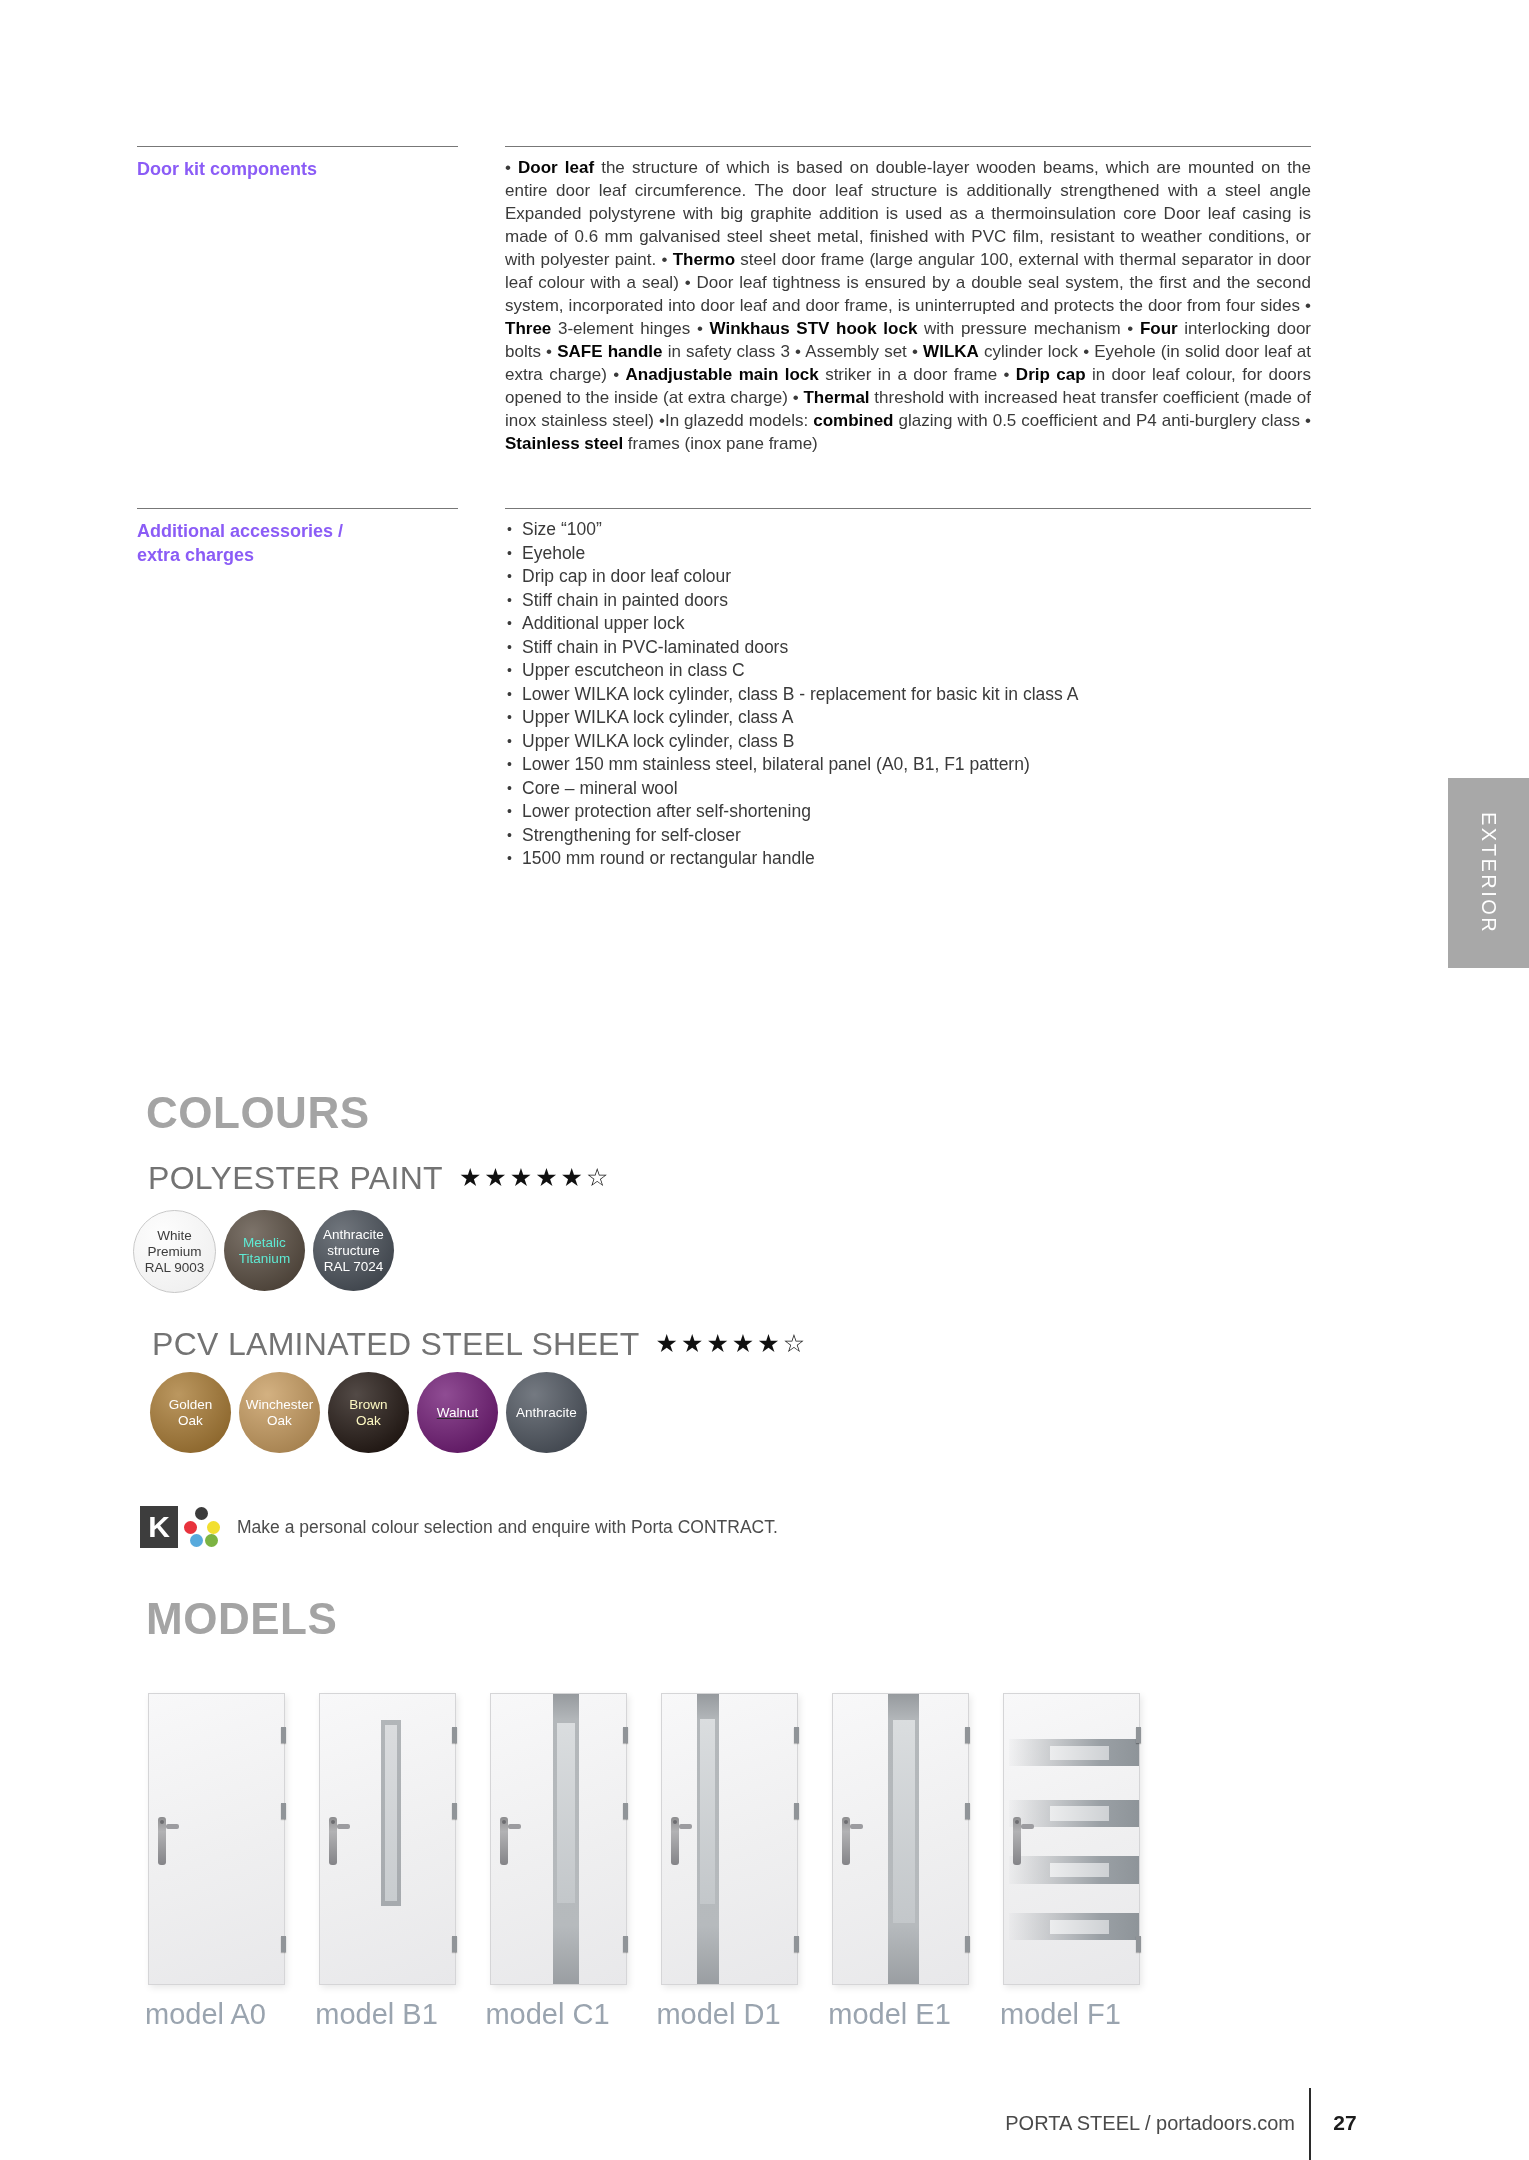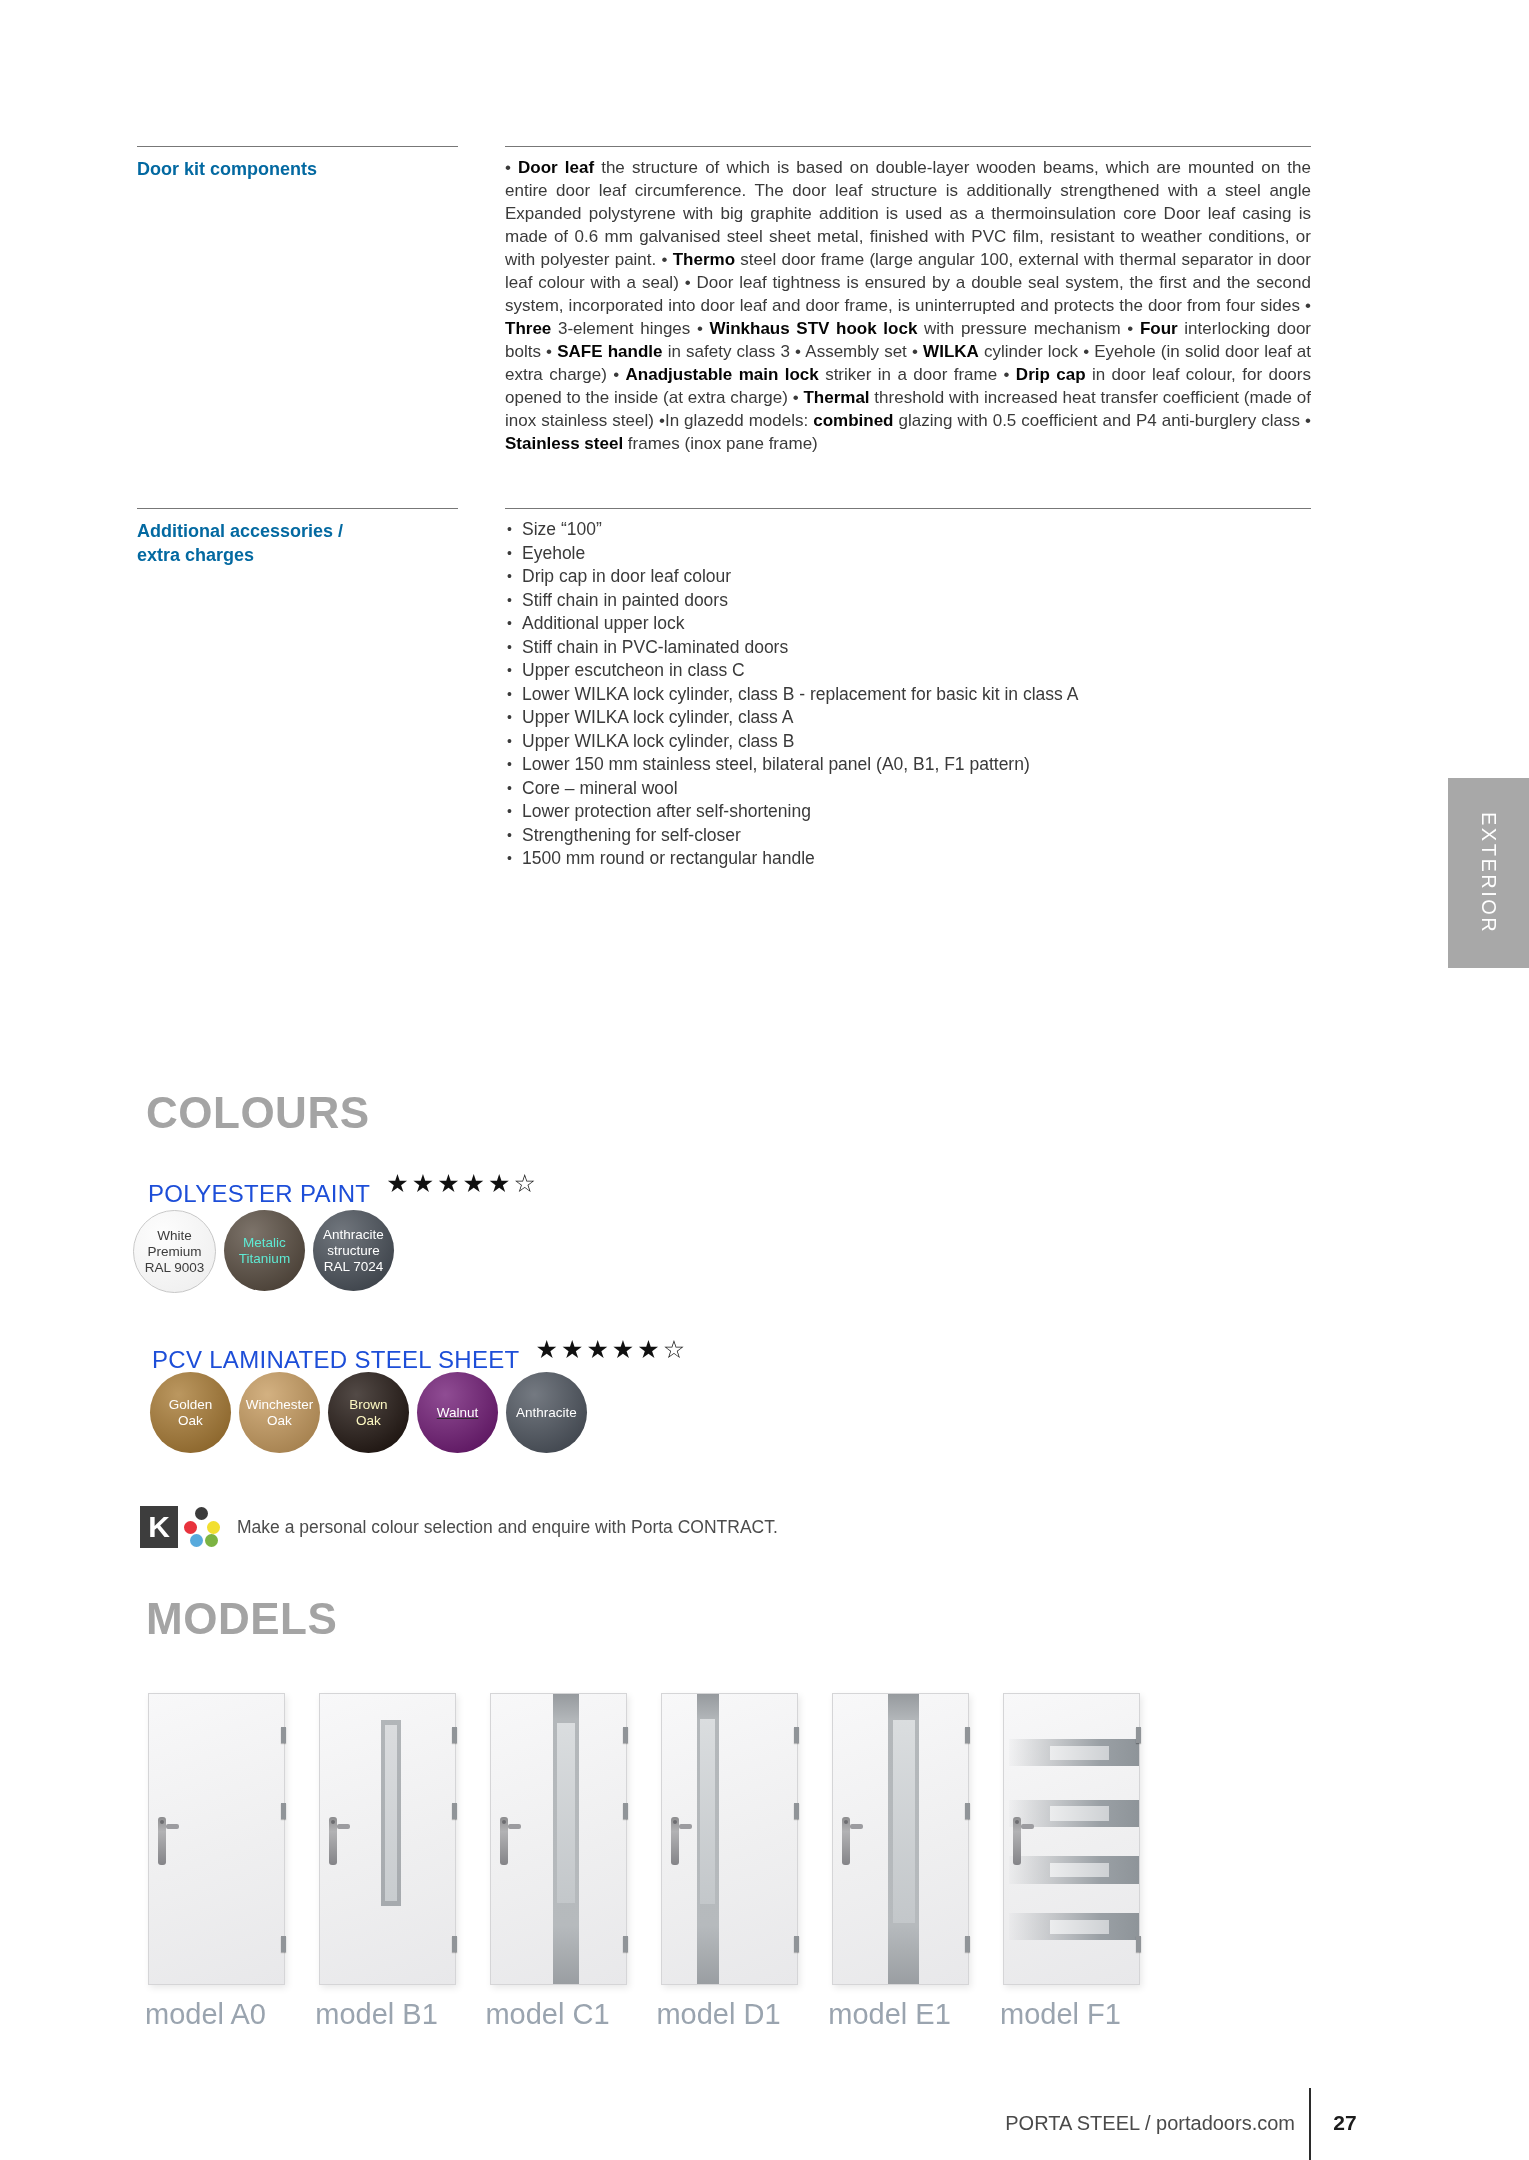--- a/index.html
+++ b/index.html
@@ -3,40 +3,40 @@
 <meta charset="utf-8">
 <style>
   html,body{margin:0;padding:0;background:#ffffff;}
   .page{position:relative;width:1529px;height:2160px;background:#ffffff;overflow:hidden;
         font-family:"Liberation Sans", sans-serif;color:#2e2e2e;}
 
   
   .col-label{position:absolute;left:137px;width:321px;border-top:1.5px solid #777;}
   .col-body{position:absolute;left:505px;width:806px;border-top:1.5px solid #777;}
   .sec1{top:146px;} .sec2{top:508px;}
-  .spec-heading{padding-top:10px;font-size:18px;font-weight:700;color:#0369a1;line-height:24px;}
+  .spec-heading{padding-top:10px;font-size:18px;font-weight:700;color:#8b5cf6;line-height:24px;}
   .spec-par{padding-top:9px;font-size:17px;line-height:23px;color:#3a3a3a;text-align:justify;}
   .spec-par .b{font-weight:700;color:#050505;}
   .acc-list{margin:0;padding:9px 0 0 0;list-style:none;}
   .acc-list li{position:relative;padding-left:17px;font-size:17.5px;line-height:23.5px;color:#3a3a3a;}
   .acc-list li::before{content:"\2022";position:absolute;left:2px;top:0;font-size:14px;color:#3a3a3a;}
 
   
   .side-tab{position:absolute;left:1448px;top:778px;width:81px;height:190px;
             display:flex;align-items:center;justify-content:center;}
   .side-tab span{writing-mode:vertical-rl;font-size:20px;letter-spacing:2.5px;color:#ffffff;}
 
   
   .big-heading{position:absolute;left:146px;font-size:44px;font-weight:700;color:#a4a4a4;letter-spacing:0.5px;}
   .h-colours{top:1088px;} .h-models{top:1594px;}
 
   
   .group-title-row{position:absolute;left:148px;display:flex;align-items:center;}
   .gt-poly{top:1160px;} .gt-pcv{top:1326px;left:152px;}
-  .group-title{font-size:24px;color:#1d4ed8;letter-spacing:0.3px;white-space:nowrap;margin-top:20px;}
+  .group-title{font-size:32px;color:#737373;letter-spacing:0.3px;white-space:nowrap;}
   .stars{margin-left:16px;font-size:25px;letter-spacing:3px;color:#101010;position:relative;top:-1px;white-space:nowrap;}
 
   .swatch-row{position:absolute;display:flex;gap:8px;}
   .row-poly{left:133px;top:1210px;} .row-pcv{left:150px;top:1372px;}
   .swatch{position:relative;width:81px;height:81px;border-radius:50%;
           display:flex;align-items:center;justify-content:center;text-align:center;}
   .swatch::after{content:"";position:absolute;inset:0;border-radius:50%;
           background:radial-gradient(circle at 35% 28%, rgba(255,255,255,0.22), rgba(0,0,0,0.18) 85%);}
   .swatch.light{border:1px solid #c6c6c6;}
   .swatch.light::after{background:radial-gradient(circle at 35% 28%, rgba(255,255,255,0.5), rgba(0,0,0,0.05) 90%);}

